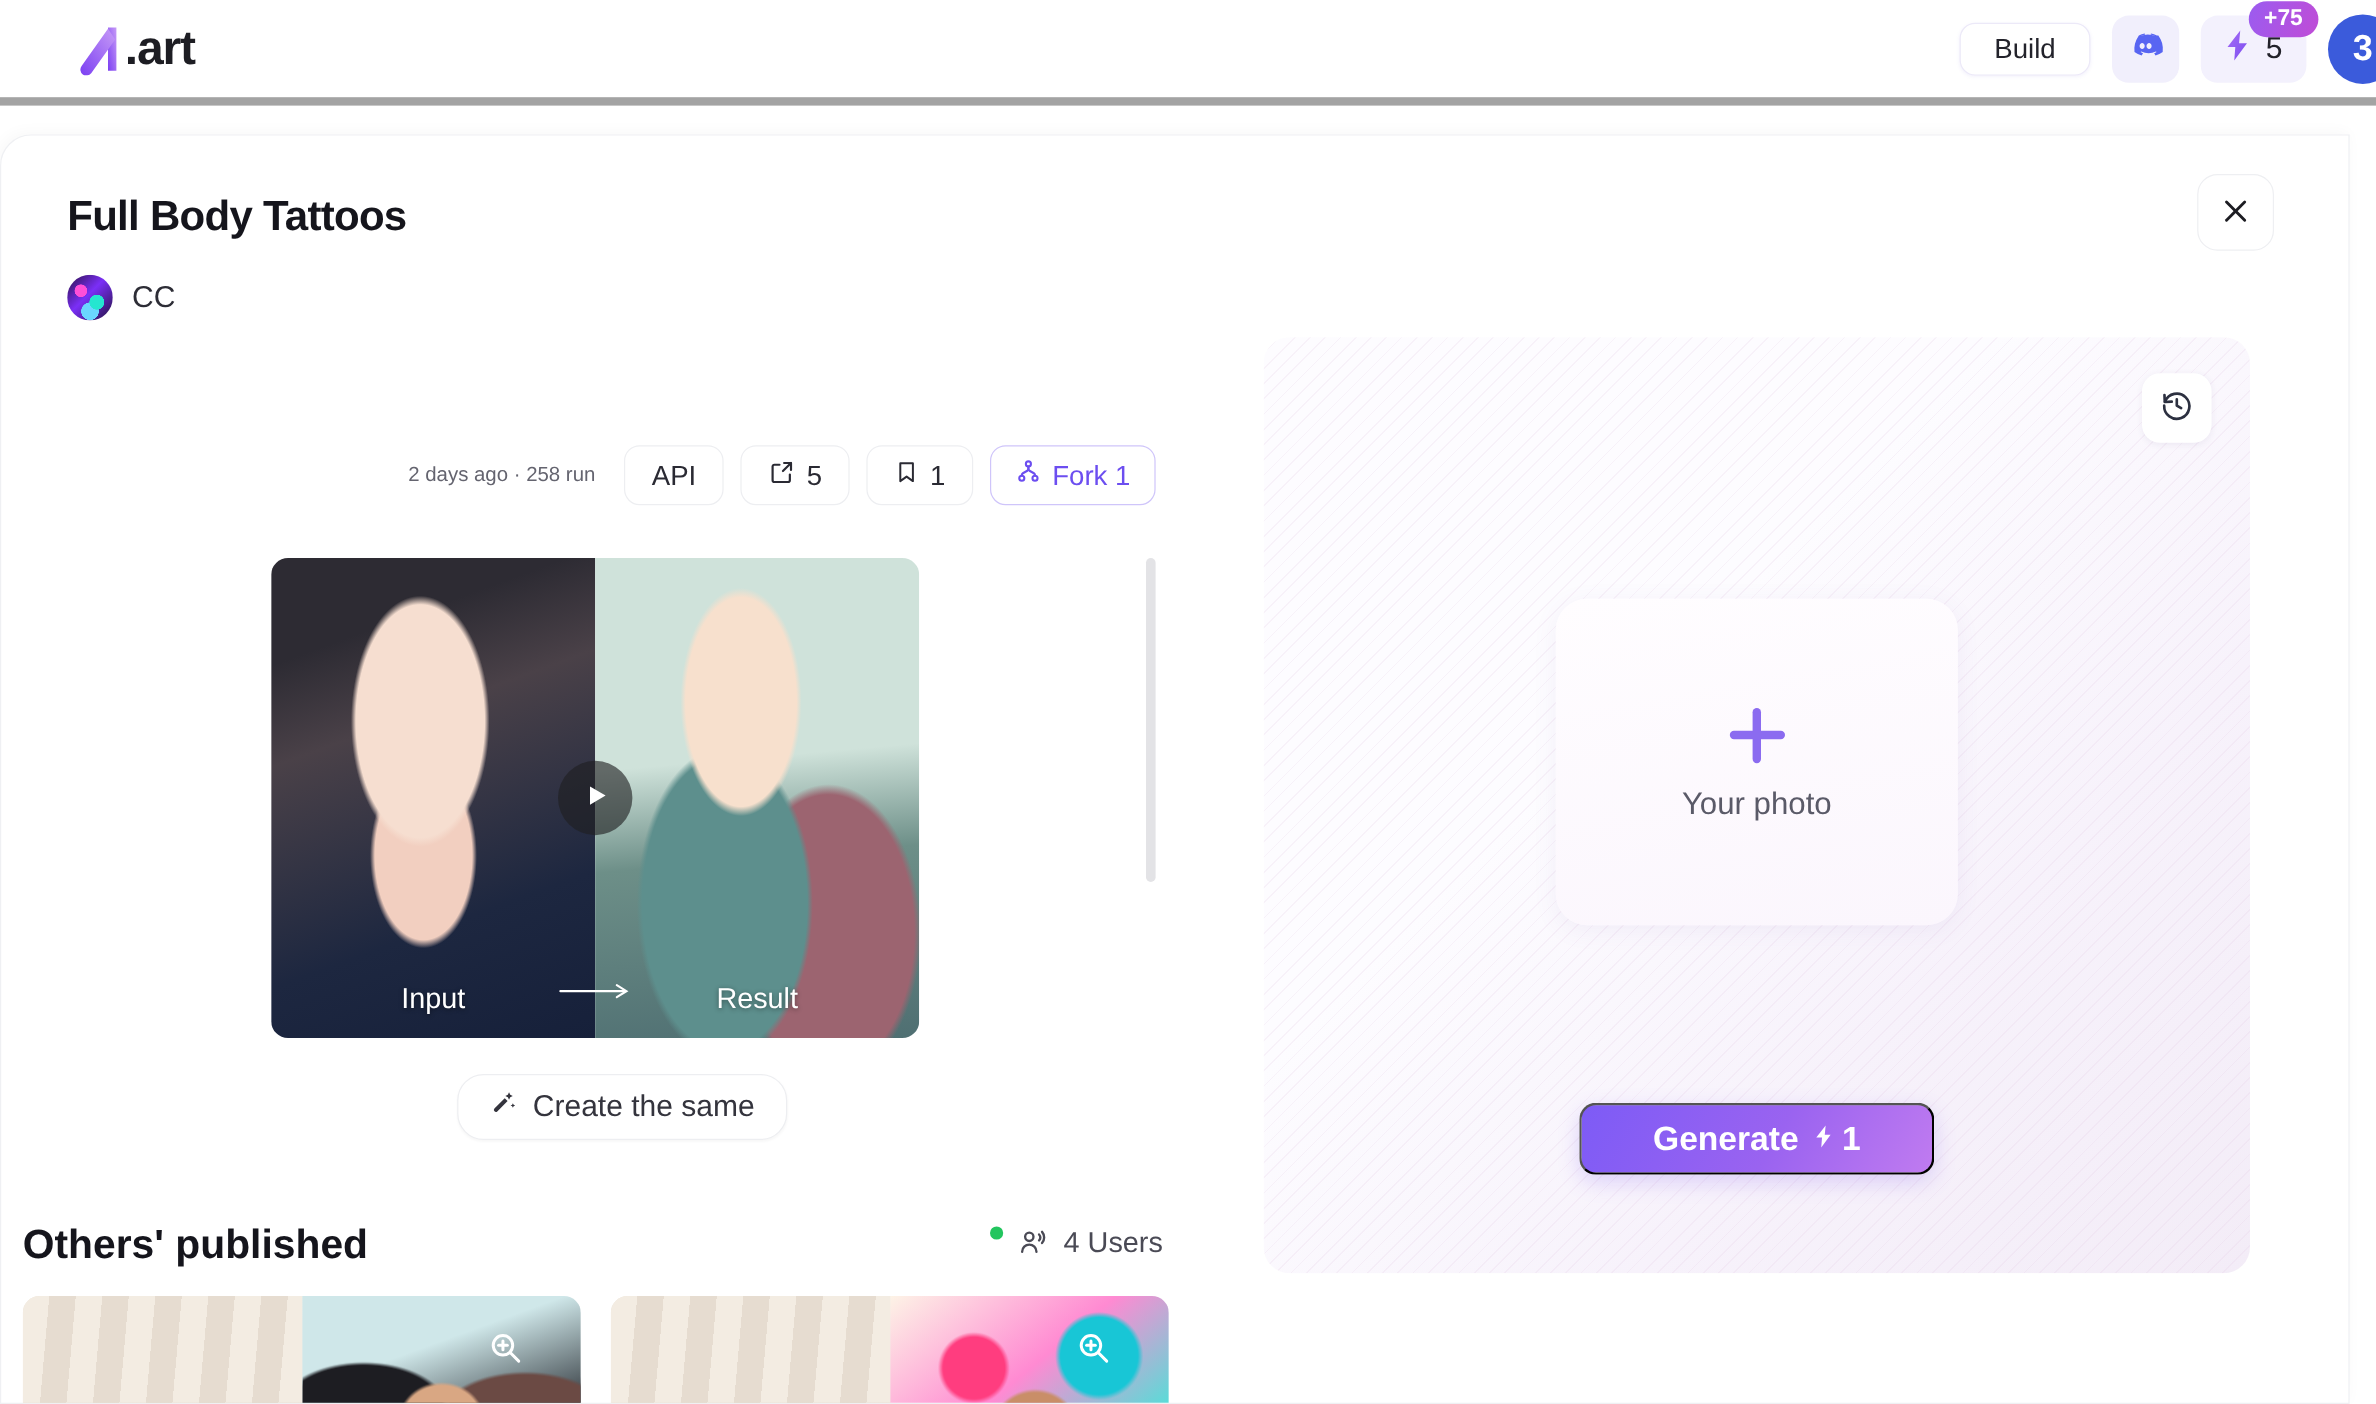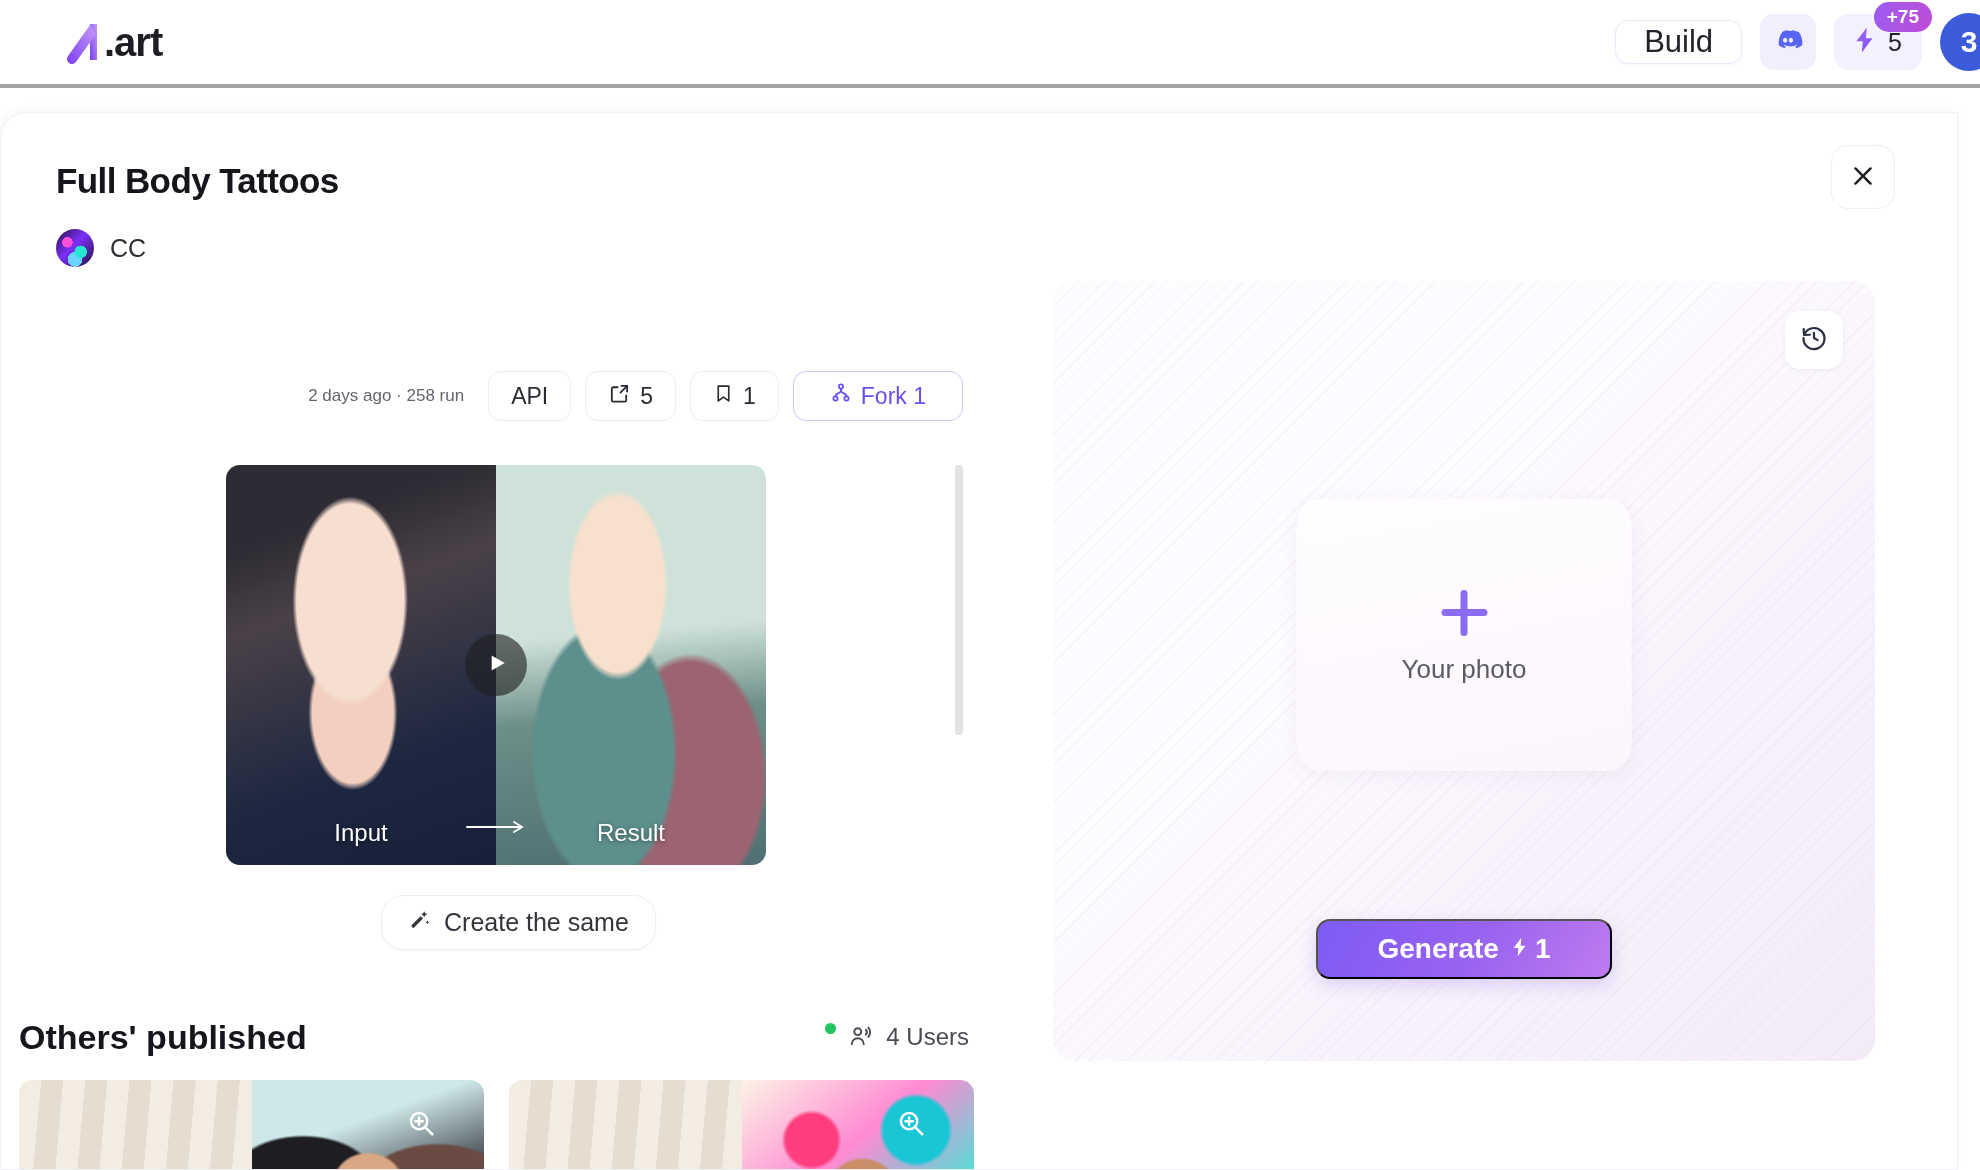--- a/index.html
+++ b/index.html
@@ -7,38 +7,38 @@
     width: 1980px; height: 1170px;
     font-family: "Liberation Sans", sans-serif;
     background: #ffffff; overflow: hidden;
   }
 
   
   .topbar {
     position: absolute; top: 0; left: 0;
     width: 1980px; height: 88px;
     background: #ffffff;
-    border-bottom: 4px solid #a3a3a3;
+    border-bottom: 7px solid #a3a3a3;
     display: flex; align-items: center;
   }
   .logo-wrap { display: flex; align-items: center; margin-left: 60px; }
   .logo-mark { width: 42px; height: 44px; position: relative; }
   .logo-text {
     font-size: 40px; font-weight: 700; color: #1d1d23;
     letter-spacing: -1px; margin-left: 2px;
   }
   .nav-right {
     margin-left: auto; display: flex; align-items: center;
     gap: 18px; margin-right: 0px; position: relative;
   }
   .build-btn {
     height: 44px; padding: 0 28px;
     border: 1px solid #ece9f8; border-radius: 13px;
     background: #fff; color: #23232b;
-    font-size: 31px; display: flex; align-items: center;
+    font-size: 23px; display: flex; align-items: center;
     box-shadow: 0 1px 3px rgba(120,100,220,.08);
     cursor: pointer;
   }
   .icon-tile {
     width: 56px; height: 56px; border-radius: 14px;
     background: #f1effc; display: flex;
     align-items: center; justify-content: center; cursor: pointer;
   }
   .credit-tile {
     height: 56px; border-radius: 14px; background: #f3f1fd;
@@ -104,21 +104,21 @@
     display: flex; align-items: center; justify-content: flex-end;
     gap: 14px; padding-right: 38px;
   }
   .meta-text { font-size: 17px; color: #64646f; margin-right: 10px; white-space: nowrap; }
   .pill {
     height: 50px; padding: 0 22px;
     border: 1px solid #edeef1; border-radius: 13px;
     background: #fff; display: flex; align-items: center;
     gap: 9px; font-size: 23px; color: #2a2a33; cursor: pointer;
   }
-  .pill.fork { border-color: #cfc5fa; color: #6c4ef0; padding: 0 36px; text-align: right; }
+  .pill.fork { border-color: #cfc5fa; color: #6c4ef0; padding: 0 20px; text-align: right; }
 
   
   .media-card {
     position: absolute; top: 352px; left: 225px;
     width: 540px; height: 400px; border-radius: 14px;
     overflow: hidden; display: flex;
   }
   .media-half { width: 50%; height: 100%; position: relative; }
   .mh-input {
     background:

